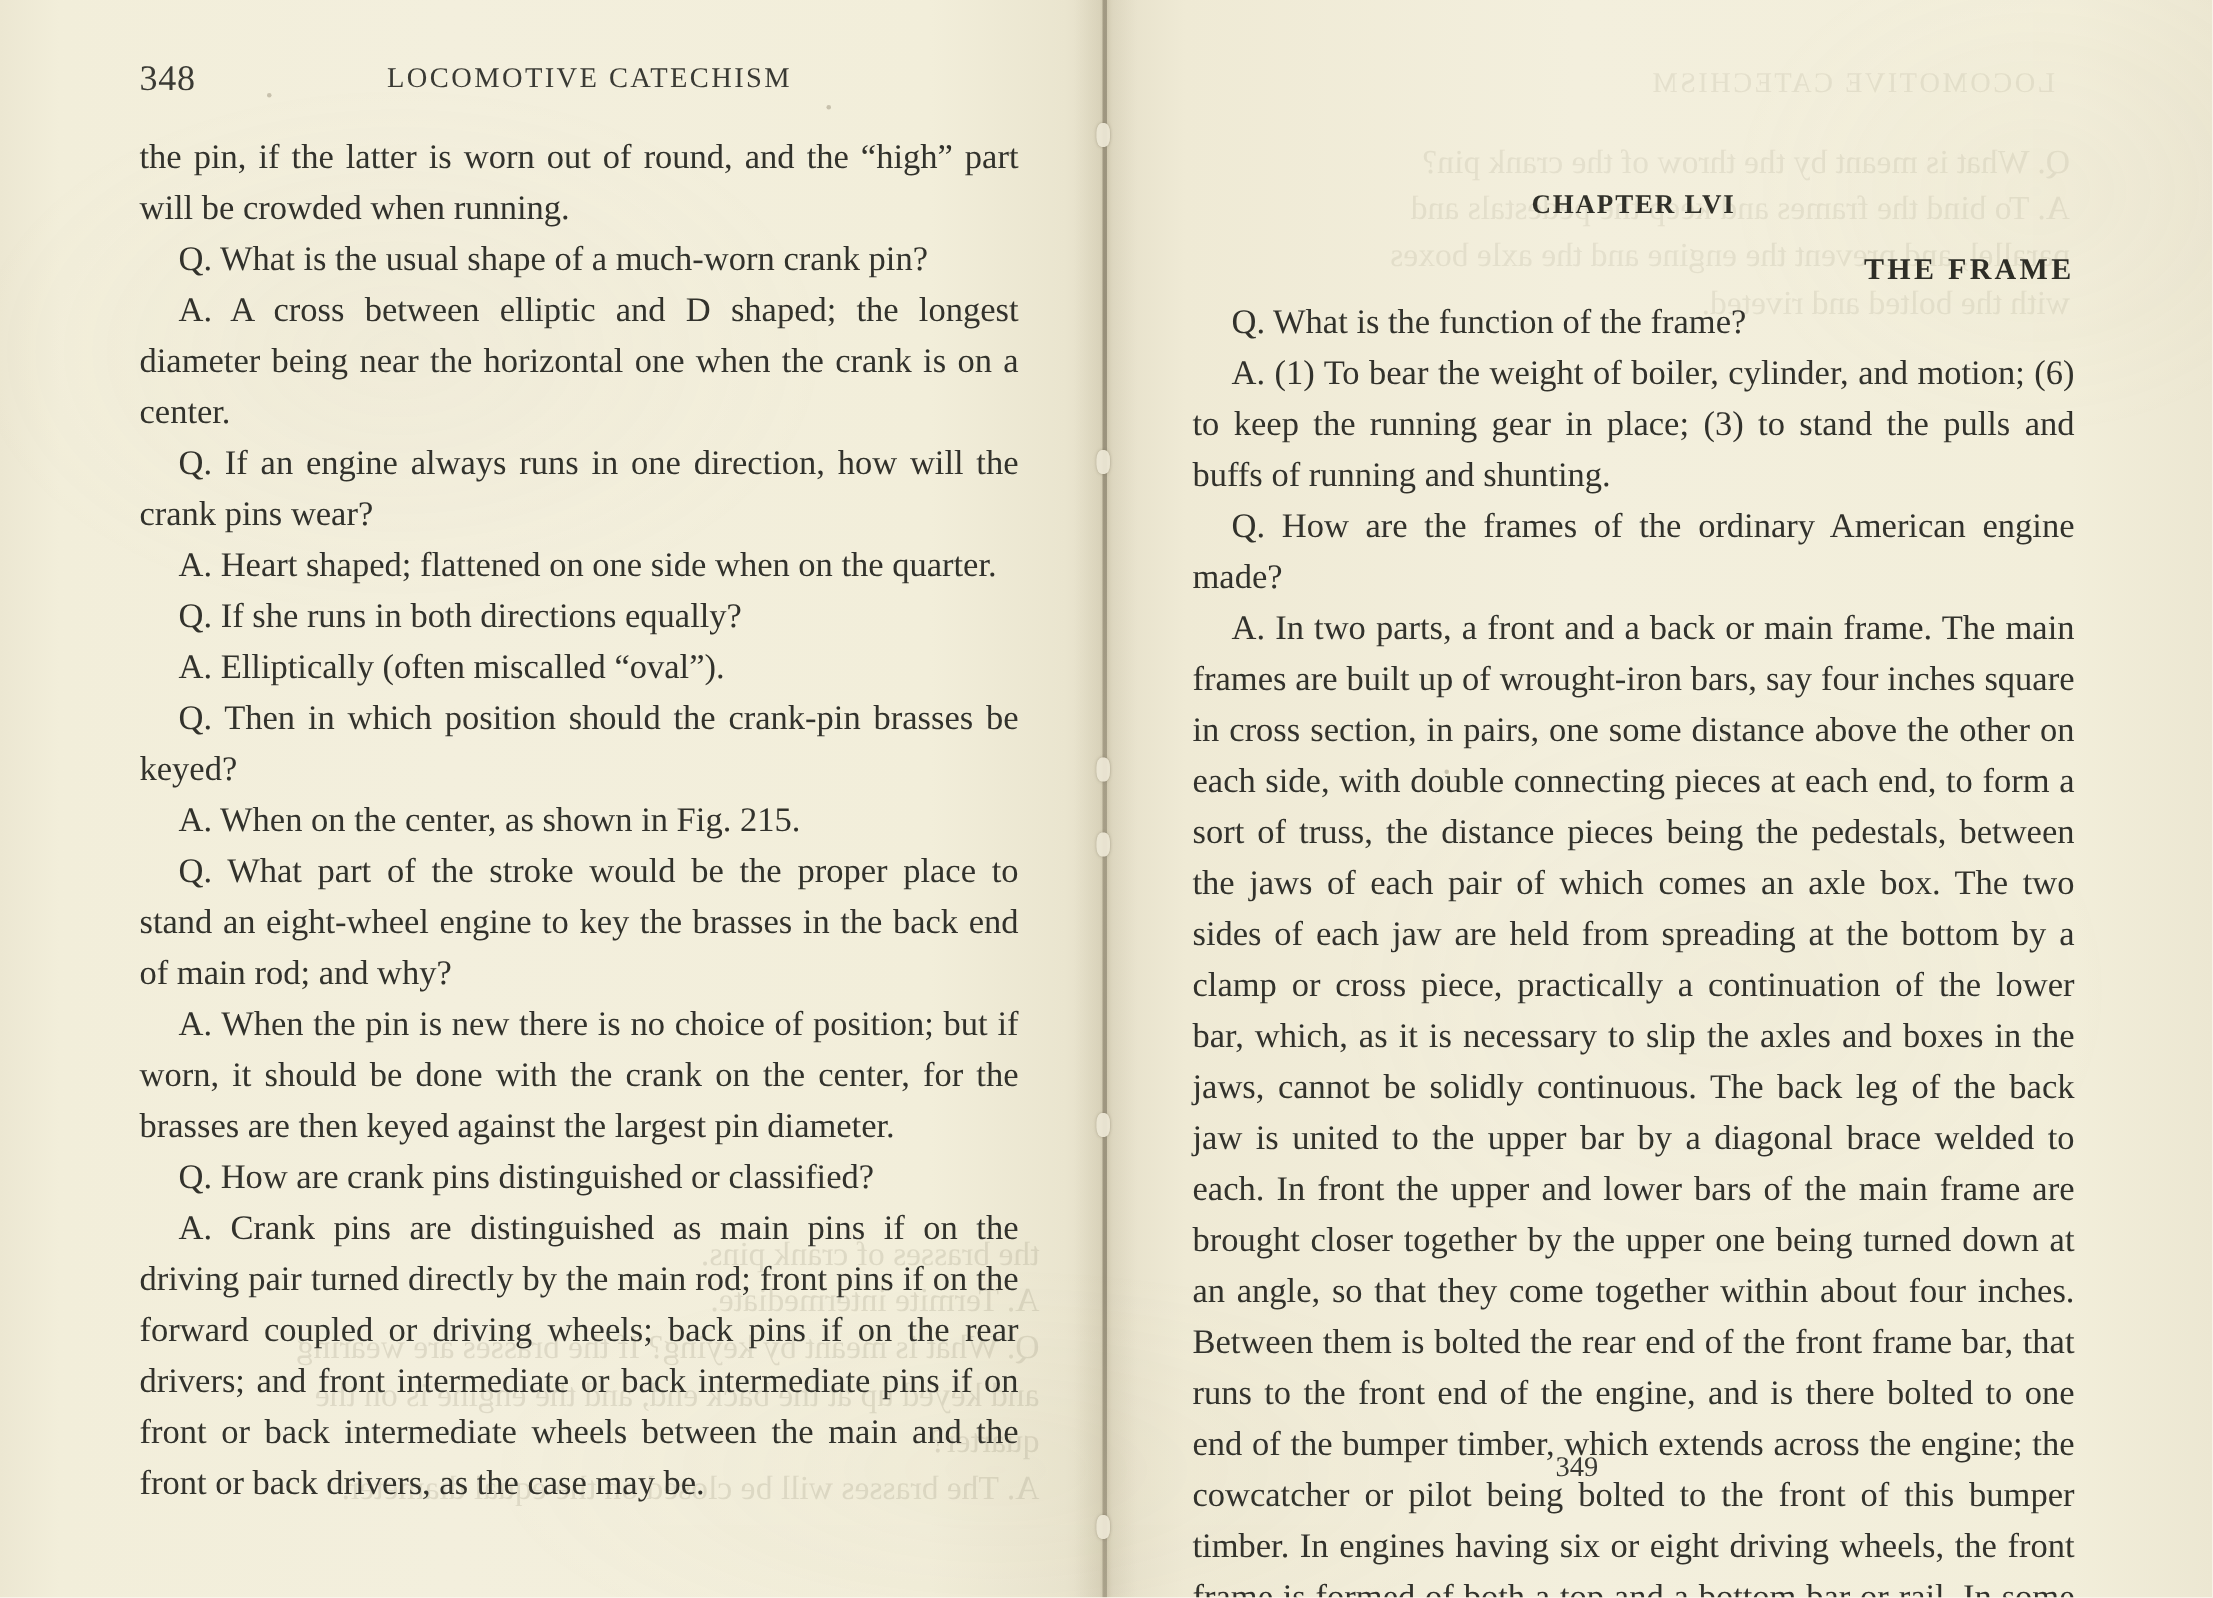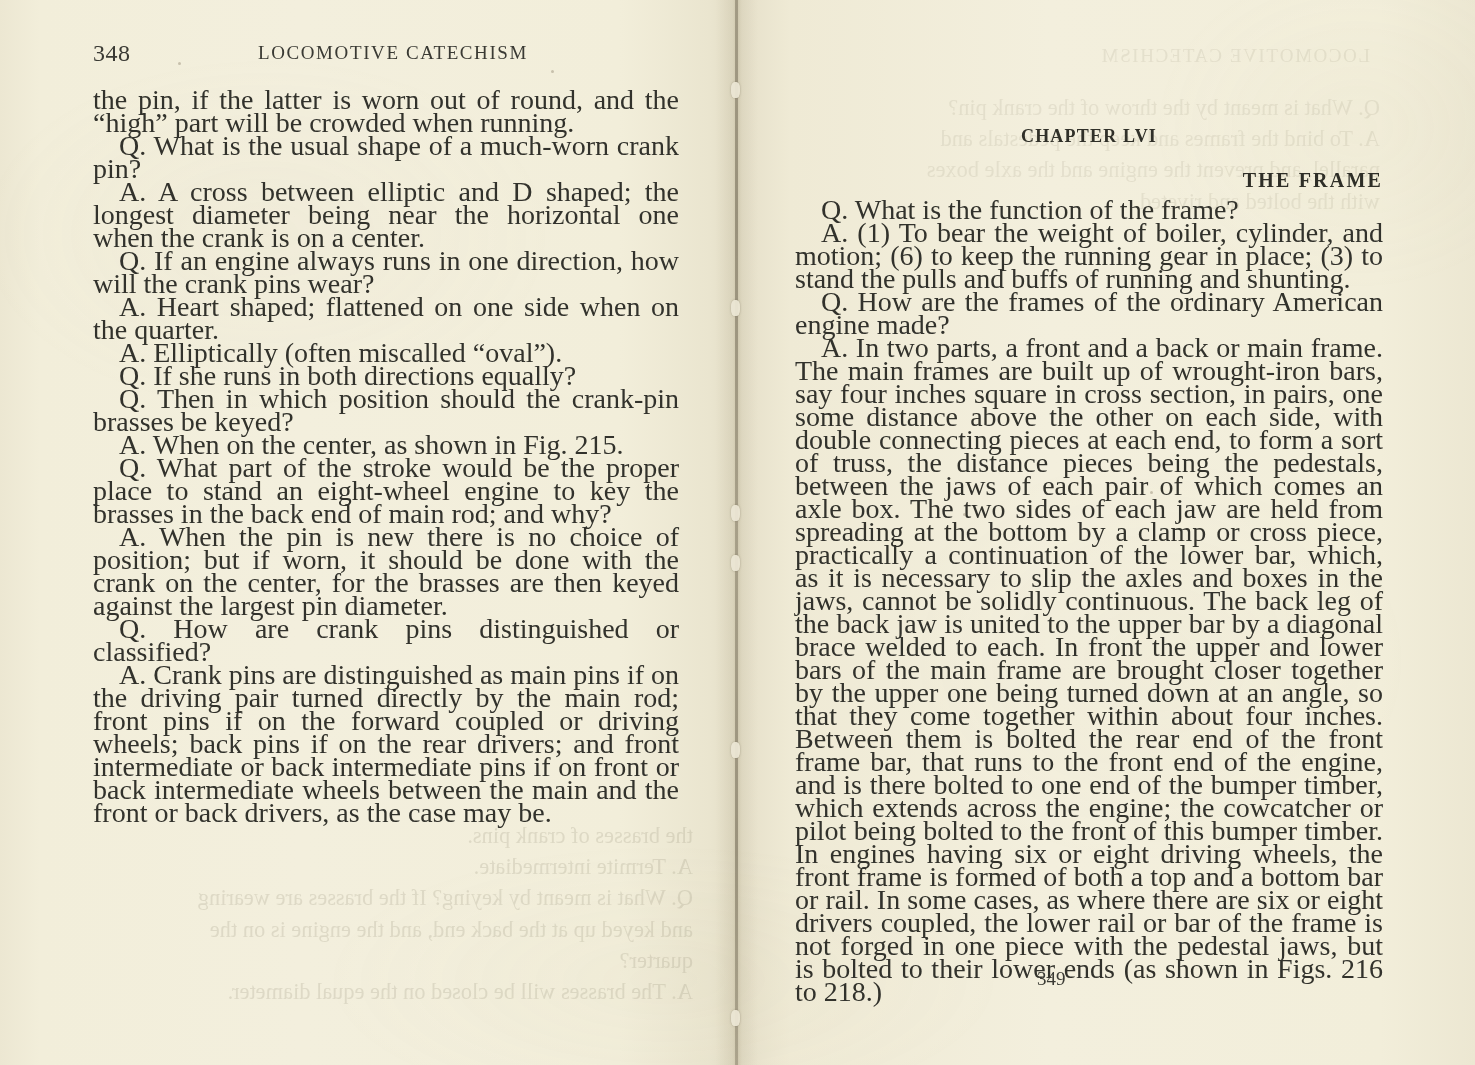--- a/index.html
+++ b/index.html
@@ -113,22 +113,22 @@
     font-size: 20px;
     letter-spacing: 2.2px;
     font-weight: bold;
     margin: 22px 0 0 0;
     color: #2e2e27;
   }
 
   .body {
     position: absolute;
     width: 100%;
-    font-size: 28px;
-    line-height: 23px;
+    font-size: 23px;
+    line-height: 34px;
     text-align: justify;
     text-justify: inter-word;
     color: #32322c;
   }
   #verso .body { top: 88px; }
   #recto .body { top: 198px; }
 
   p {
     margin: 0;
     text-indent: 0;
@@ -190,22 +190,22 @@
     <div class="running-head" id="folio-verso">348</div>
 
     <div class="running-head" id="head-verso">LOCOMOTIVE CATECHISM</div>
 
     <div class="body">
       <p>the pin, if the latter is worn out of round, and the “high” part will be crowded when running.</p>
       <p class="qa q">Q. What is the usual shape of a much-worn crank pin?</p>
       <p class="qa">A. A cross between elliptic and D shaped; the longest diameter being near the horizontal one when the crank is on a center.</p>
       <p class="qa q">Q. If an engine always runs in one direction, how will the crank pins wear?</p>
       <p class="qa">A. Heart shaped; flattened on one side when on the quarter.</p>
+      <p class="qa q">Q. If she runs in both directions equally?</p>
       <p class="qa">A. Elliptically (often miscalled “oval”).</p>
-      <p class="qa q">Q. If she runs in both directions equally?</p>
       <p class="qa q">Q. Then in which position should the crank-pin brasses be keyed?</p>
       <p class="qa">A. When on the center, as shown in Fig. 215.</p>
       <p class="qa q">Q. What part of the stroke would be the proper place to stand an eight-wheel engine to key the brasses in the back end of main rod; and why?</p>
       <p class="qa">A. When the pin is new there is no choice of position; but if worn, it should be done with the crank on the center, for the brasses are then keyed against the largest pin diameter.</p>
       <p class="qa q">Q. How are crank pins distinguished or classified?</p>
       <p class="qa">A. Crank pins are distinguished as main pins if on the driving pair turned directly by the main rod; front pins if on the forward coupled or driving wheels; back pins if on the rear drivers; and front intermediate or back intermediate pins if on front or back intermediate wheels between the main and the front or back drivers, as the case may be.</p>
     </div>
   </div>
 
   <div class="page-col" id="recto">

